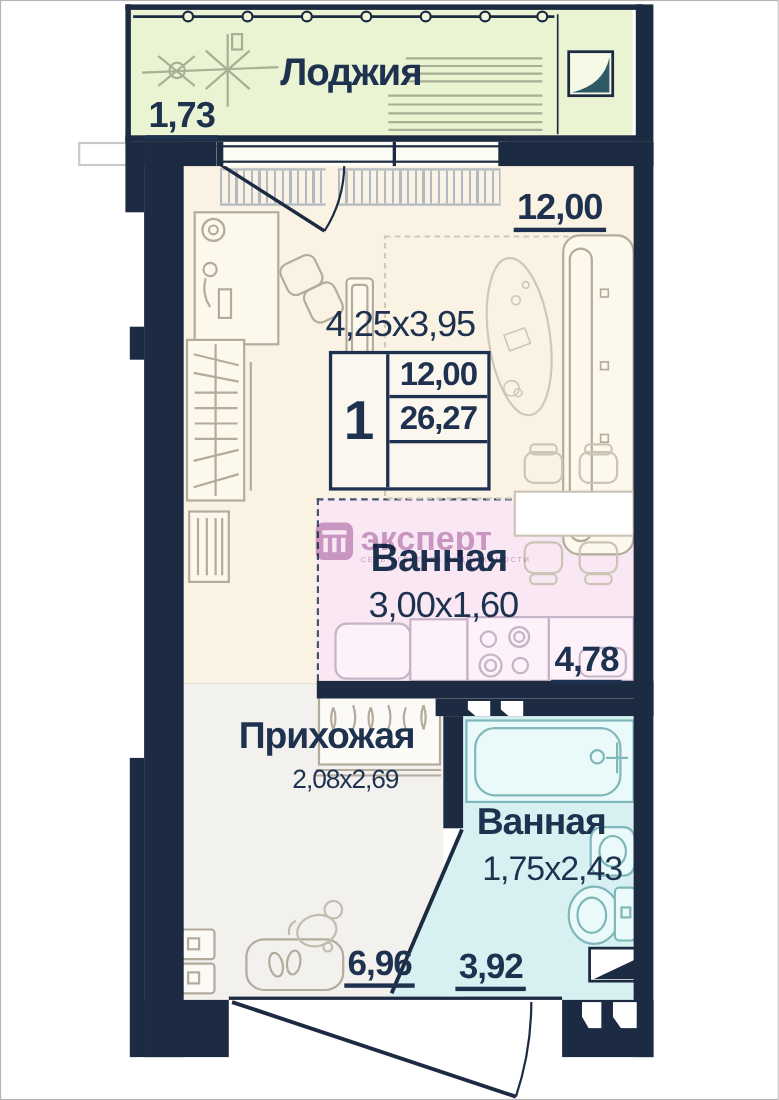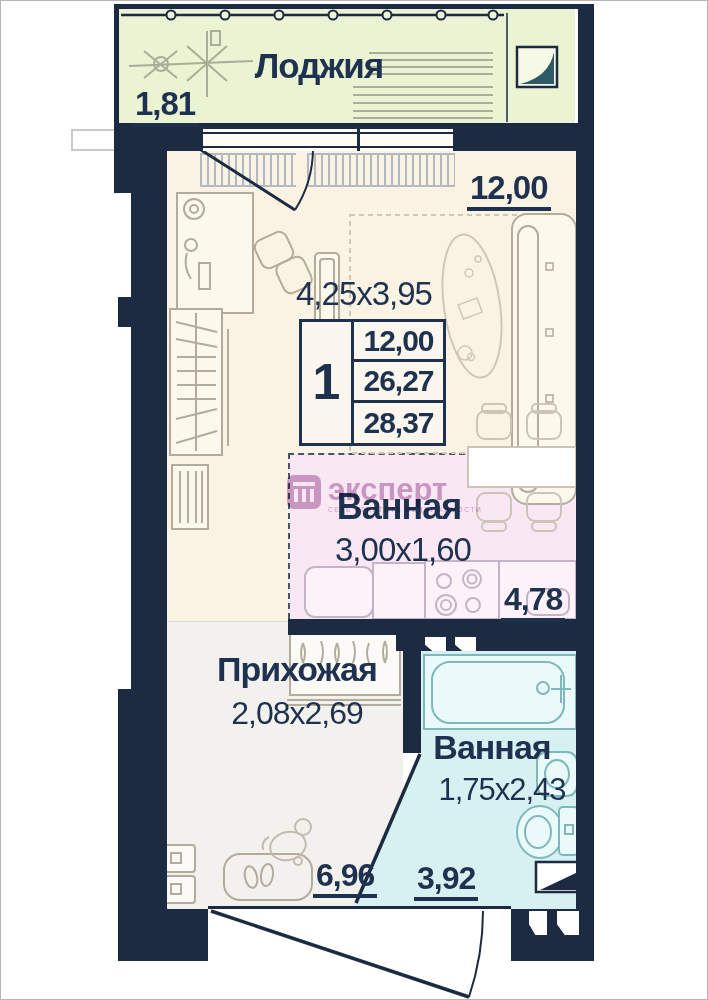--- a/index.html
+++ b/index.html
@@ -295,35 +295,34 @@
     <div class="wall" style="left:510px;top:908px;width:83px;height:52px;"></div>
     <div class="wall" style="left:207px;top:905px;width:303px;height:3px;"></div>
     <div class="notch cut" style="left:528px;top:910px;width:18px;height:24px;"></div>
     <div class="notch cut" style="left:556px;top:910px;width:22px;height:24px;"></div>
   </div>
 
   <div class="info-table">
     <div class="info-unit">1</div>
     <div class="info-cell info-r1">12,00</div>
     <div class="info-cell info-r2">26,27</div>
-    <div class="info-cell">28,37</div>
   </div>
 
   <div class="lbl room-name" style="left:218px;top:47px;width:200px;font-size:35px;">Лоджия</div>
-  <div class="area" style="left:131px;top:86px;font-size:33px;">1,81</div>
+  <div class="area" style="left:131px;top:86px;font-size:33px;">1,73</div>
 
   <div class="area" style="left:466px;top:170px;font-size:33px;">12,00</div>
   <div class="lbl room-dims" style="left:238px;top:276px;width:250px;font-size:33px;">4,25x3,95</div>
 
   <div class="lbl room-name" style="left:298px;top:488px;width:200px;font-size:36px;">Ванная</div>
   <div class="lbl room-dims" style="left:292px;top:532px;width:220px;font-size:33px;">3,00x1,60</div>
   <div class="area" style="left:500px;top:582px;font-size:32px;">4,78</div>
 
   <div class="lbl room-name" style="left:176px;top:651px;width:240px;font-size:34px;">Прихожая</div>
-  <div class="lbl room-dims" style="left:176px;top:696px;width:240px;font-size:32px;text-align:center;">2,08x2,69</div>
+  <div class="lbl room-dims" style="left:193px;top:696px;width:240px;font-size:24px;text-align:center;">2,08x2,69</div>
   <div class="area" style="left:312px;top:858px;font-size:32px;">6,96</div>
 
   <div class="lbl room-name" style="left:411px;top:729px;width:160px;font-size:34px;">Ванная</div>
   <div class="lbl room-dims" style="left:411px;top:773px;width:180px;font-size:31px;">1,75x2,43</div>
   <div class="area" style="left:413px;top:861px;font-size:32px;">3,92</div>
 
   <div class="wm">
     <div class="wm-icon">
       <i class="wm-bar"></i>
         <i class="wm-c1"></i>

